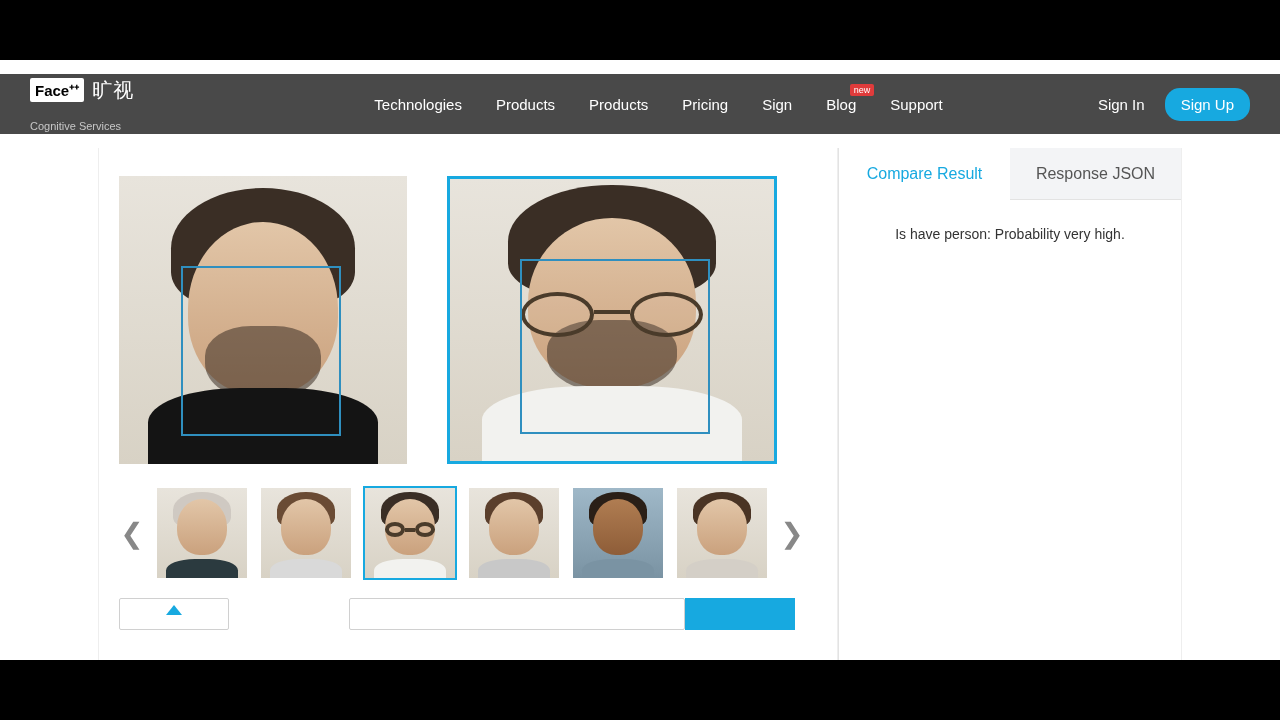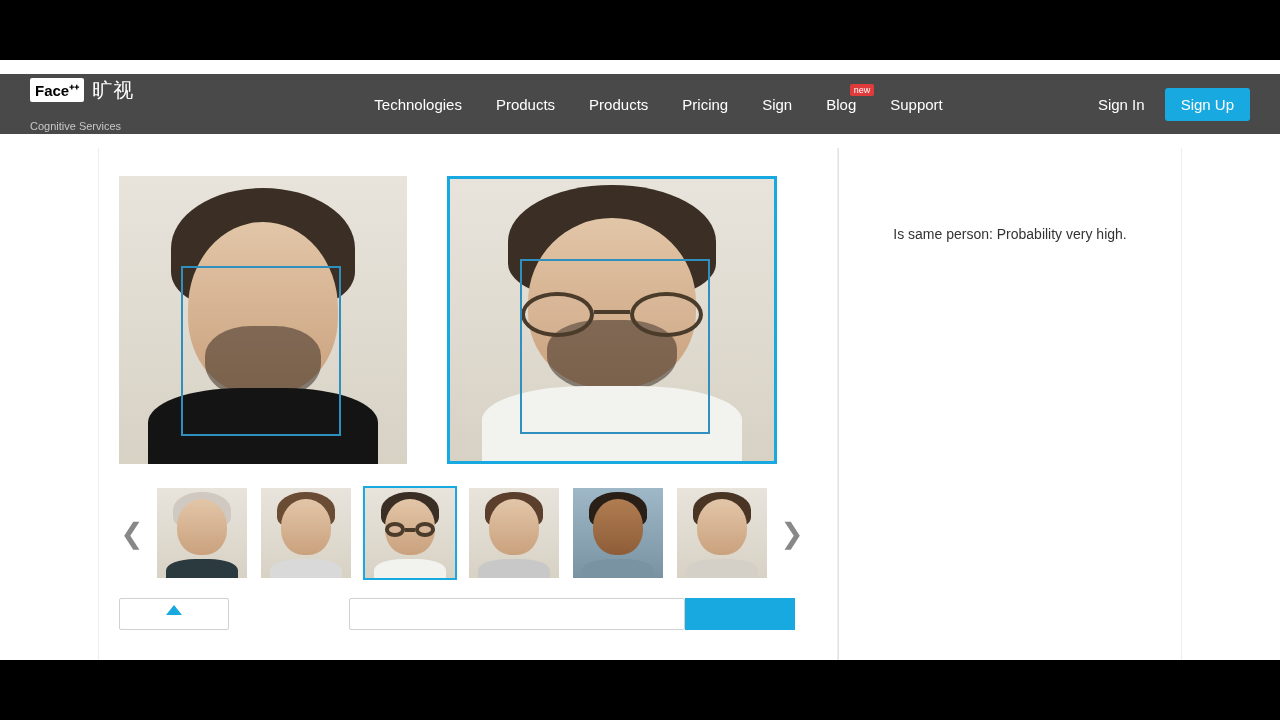--- a/index.html
+++ b/index.html
@@ -14,21 +14,21 @@
   .header { position:absolute; top:14px; left:0; width:100%; height:60px; background:#494949; display:flex; align-items:center; z-index:2; padding:0 30px; }
   .logo-block { display:flex; flex-direction:column; color:#fff; margin-right:60px;}
   .logo-row { display:flex; align-items:center; gap:8px;}
   .logo-badge { background:#fff; color:#000; font-weight:bold; font-size:15px; padding:2px 5px; border-radius:2px;}
   .logo-cn { font-size:20px; font-weight:400; letter-spacing:1px;}
   .logo-sub { font-size:11px; color:#c7c7c7; margin-top:16px;}
   .nav { display:flex; align-items:center; gap:34px; flex:1; margin-left:180px;}
   .nav a { color:#fff; font-size:15px; text-decoration:none; position:relative; cursor:pointer;}
   .badge-new { position:absolute; top:-12px; right:-18px; background:#e03b3b; color:#fff; font-size:9px; padding:1px 4px; border-radius:2px;}
   .signin { color:#fff; font-size:15px; margin-left:30px; margin-right:20px; cursor:pointer;}
-  .signup { background:#17a9e0; color:#fff; font-size:15px; border:none; padding:8px 16px; border-radius:3px; cursor:pointer;}
+  .signup { background:#17a9e0; color:#fff; font-size:15px; border:none; padding:8px 16px; border-radius:15px; cursor:pointer;}
   
   .content { position:absolute; top:88px; left:98px; width:1084px; height:520px; display:flex; }
   .left-panel { width:740px; background:#fff; border:1px solid #eee; border-top:none; border-bottom:none; padding:28px 20px 0 20px;}
   .imgpair { display:flex; gap:40px; }
   .bigimg { position:relative; }
   .bigimg.first { width:288px; height:288px; }
   .bigimg.second { width:330px; height:288px; border:3px solid #17a9e0;}
   .face-rect { position:absolute; border:2px solid #2f8fbf; }
   
   .ph { width:100%; height:100%; background:linear-gradient(#e8e4dc,#d8d2c5); position:relative; overflow:hidden;}
@@ -186,19 +186,21 @@
         <div class="box small"></div>
         <div style="display:flex;gap:0;">
           <div class="box wide"></div>
           <div class="btn"></div>
         </div>
       </div>
     </div>
 
     <div class="right-panel">
       <div class="tabs">
-      </div>
-      <div class="result-body">Is same person: Probability very high.</div>
+        <div class="tab active">Compare Result</div>
+        <div class="tab">Response JSON</div>
+      </div>
+      <div class="result-body">Is have person: Probability very high.</div>
     </div>
   </div>
 </div>
 
 <div class="letterbox-bottom"></div>
 
 </body></html>

